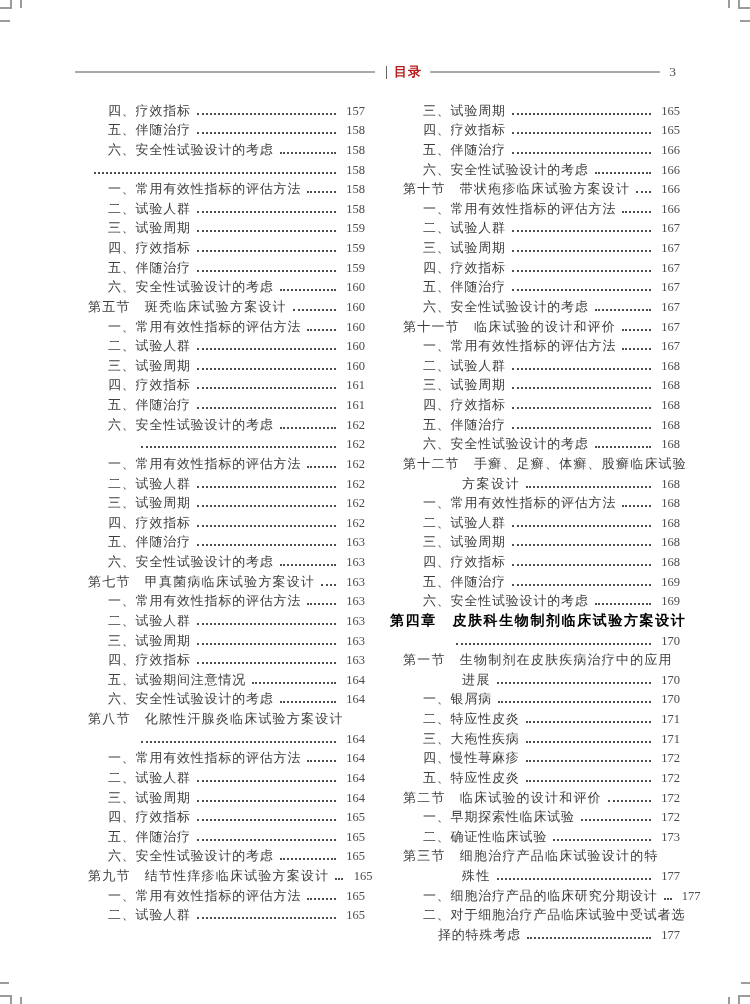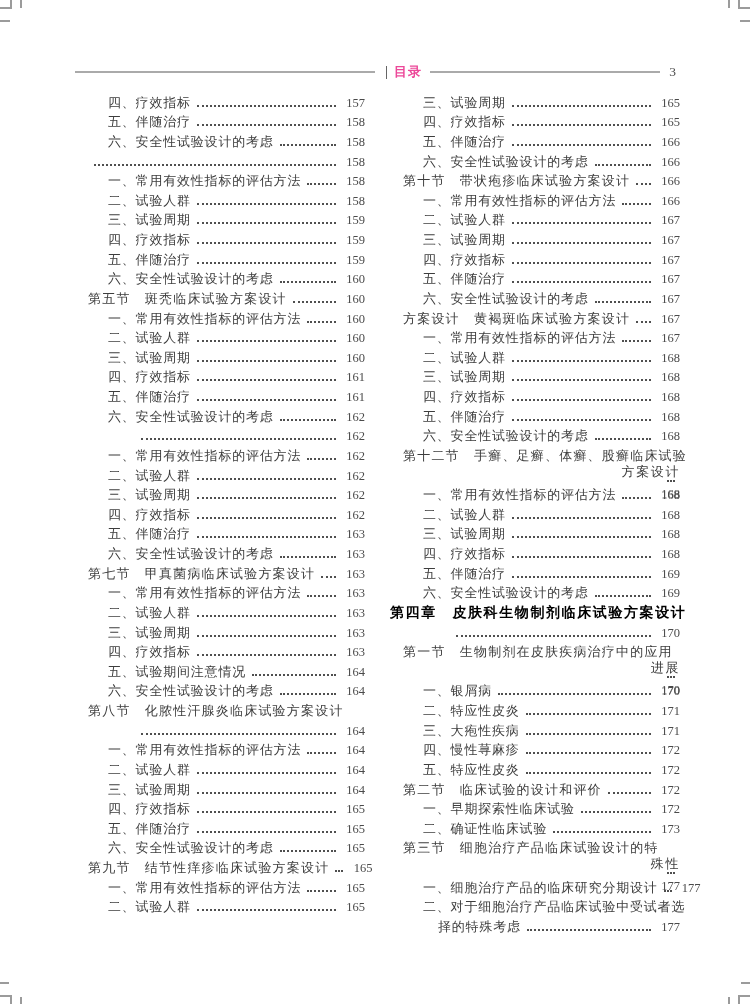--- a/index.html
+++ b/index.html
@@ -34,30 +34,30 @@
   
   .header{
     position:absolute;left:75px;top:64px;width:601px;height:16px;
     display:flex;align-items:center;
   }
   .rule{height:2px;background:#aaaaaa;}
   .rule-left{width:300px;}
   .rule-right{flex:1;}
   .head-bar{width:1px;height:13px;background:#666;margin-left:11px;margin-right:7px;}
   .head-title{
-    font-size:13px;font-weight:bold;letter-spacing:1px;color:#ec4899;
+    font-size:13px;font-weight:bold;letter-spacing:1px;color:#b91c1c;
     margin-right:8px;white-space:nowrap;
   }
   .head-page{
     font-size:13.5px;color:#4a4a4a;margin-left:7px;width:9px;text-align:right;
   }
 
   
   .toc-col{
-    position:absolute;top:91px;width:290px;
+    position:absolute;top:99px;width:290px;
   }
   .toc-col.left{left:75px;}
   .toc-col.right{left:390px;}
 
   .toc-row{
     height:19.63px;
     display:flex;
     align-items:flex-end;
     white-space:nowrap;
   }
@@ -81,21 +81,21 @@
     text-align:right;
     flex:none;
   }
 
   .lv-chapter{padding-left:0;}
   .lv-chapter .entry-title{font-weight:bold;font-size:14px;letter-spacing:1.6px;color:#000000;}
   .lv-section{padding-left:13px;}
   .lv-section .entry-title{letter-spacing:1.2px;}
   .lv-item{padding-left:33px;}
   .lv-contdots{padding-left:60px;}
-  .lv-contsection{padding-left:72px;flex-direction:column;}
+  .lv-contsection{padding-left:72px;}
   .lv-contsection .entry-title{letter-spacing:1.6px;}
   .lv-contitem{padding-left:48px;align-items:flex-end;}
 </style>
 </head>
 <body>
 
 <div>
   <div class="cm cm-tl-h"></div>
   <div class="cm cm-tl-v"></div>
   <div class="cm cm-tl-tickv"></div>
@@ -387,21 +387,21 @@
       <span class="entry-title">五、伴随治疗</span>
       <span class="leader"></span>
       <span class="entry-page">167</span>
     </div>
     <div class="toc-row lv-item">
       <span class="entry-title">六、安全性试验设计的考虑</span>
       <span class="leader"></span>
       <span class="entry-page">167</span>
     </div>
     <div class="toc-row lv-section">
-      <span class="entry-title">方案设计　黄褐斑临床试验方案设计</span>
+      <span class="entry-title">第十一节　临床试验的设计和评价</span>
       <span class="leader"></span>
       <span class="entry-page">167</span>
     </div>
     <div class="toc-row lv-item">
       <span class="entry-title">一、常用有效性指标的评估方法</span>
       <span class="leader"></span>
       <span class="entry-page">167</span>
     </div>
     <div class="toc-row lv-item">
       <span class="entry-title">二、试验人群</span>

